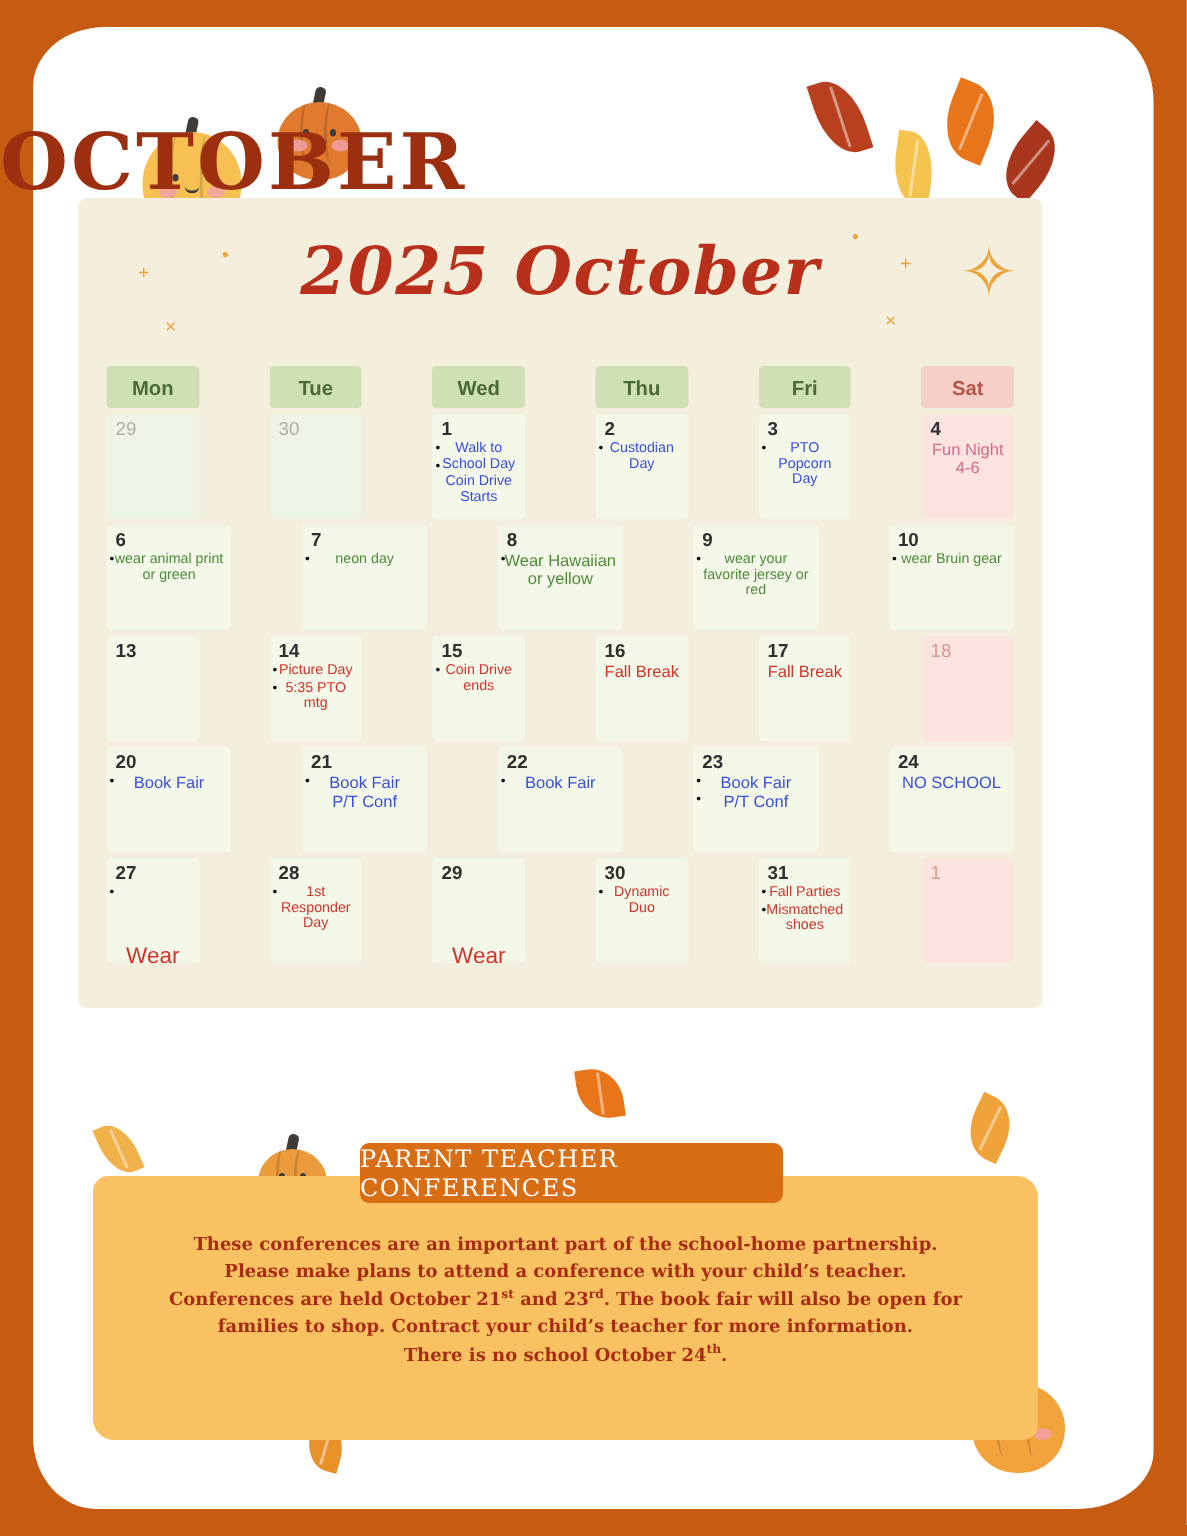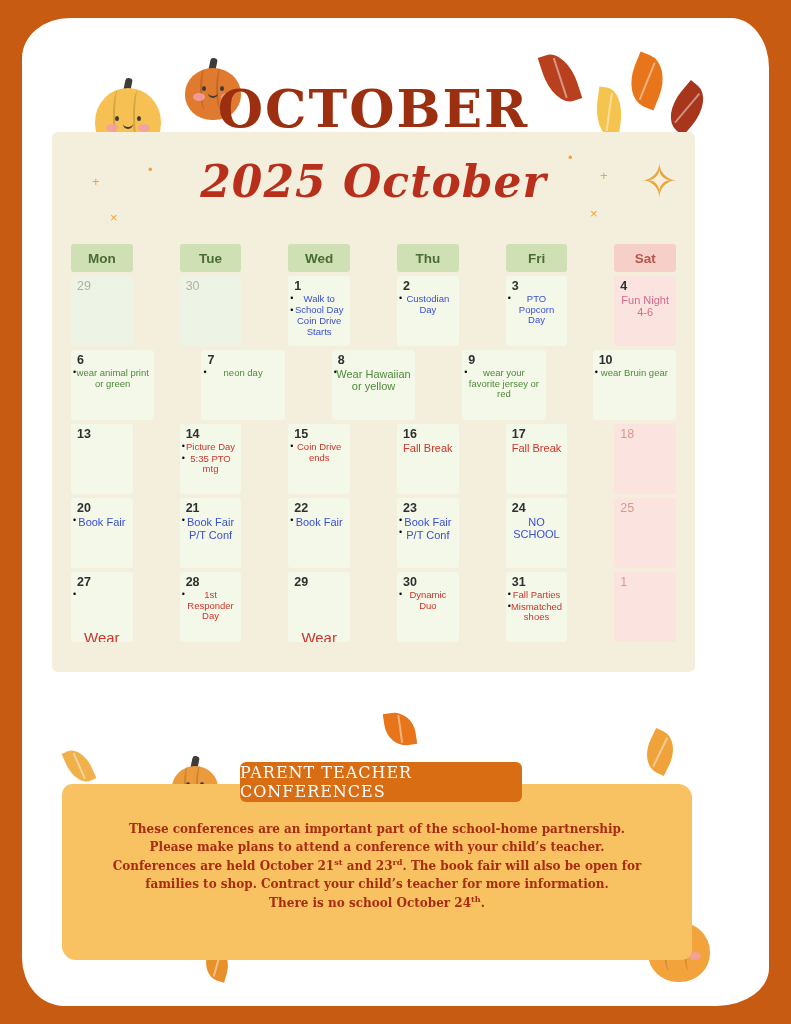--- a/index.html
+++ b/index.html
@@ -16,21 +16,21 @@
     background:#c75b11;
   }
   .white-sheet {
     position:absolute; left:22px; top:18px; width:747px; height:988px;
     background:#ffffff;
     border-radius: 48px 38px 52px 42px / 40px 50px 38px 48px;
   }
 
   
   .title {
-    position:absolute; left:0; top:78px; width:747px; text-align:center;
+    position:absolute; left:0; top:78px; width:747px; text-align:left;
     font-family:"DejaVu Serif", serif;
     font-weight:bold; font-size:52px; letter-spacing:2px;
     color:#9c2f10;
   }
 
   
   .deco { position:absolute; pointer-events:none; }
 
   .pumpkin { position:absolute; }
   .pumpkin .body {
@@ -353,23 +353,20 @@
                 <div class="ev blue mid">Book Fair</div>
                 <div class="ev blue mid">P/T Conf</div>
               </div>
             </div>
             <div class="cell has">
               <div class="daynum">24</div>
               <div class="events">
                 <div class="ev blue mid">NO SCHOOL</div>
               </div>
             </div>
-            <div class="cell sat">
-              <div class="daynum">25</div>
-            </div>
           </div>
           <div class="row">
             <div class="cell has">
               <div class="daynum">27</div>
               <span class="bullet red" style="left: 2px; top: 18px;">•</span>
               <div class="events">
                 <div class="ev red big">Wear Red</div>
               </div>
             </div>
             <div class="cell has">

